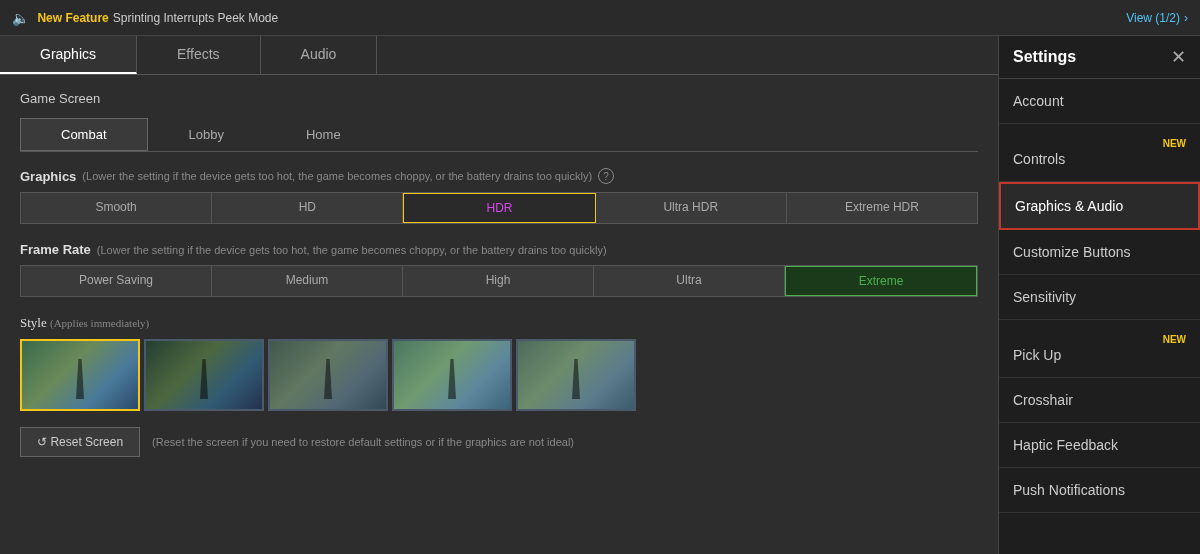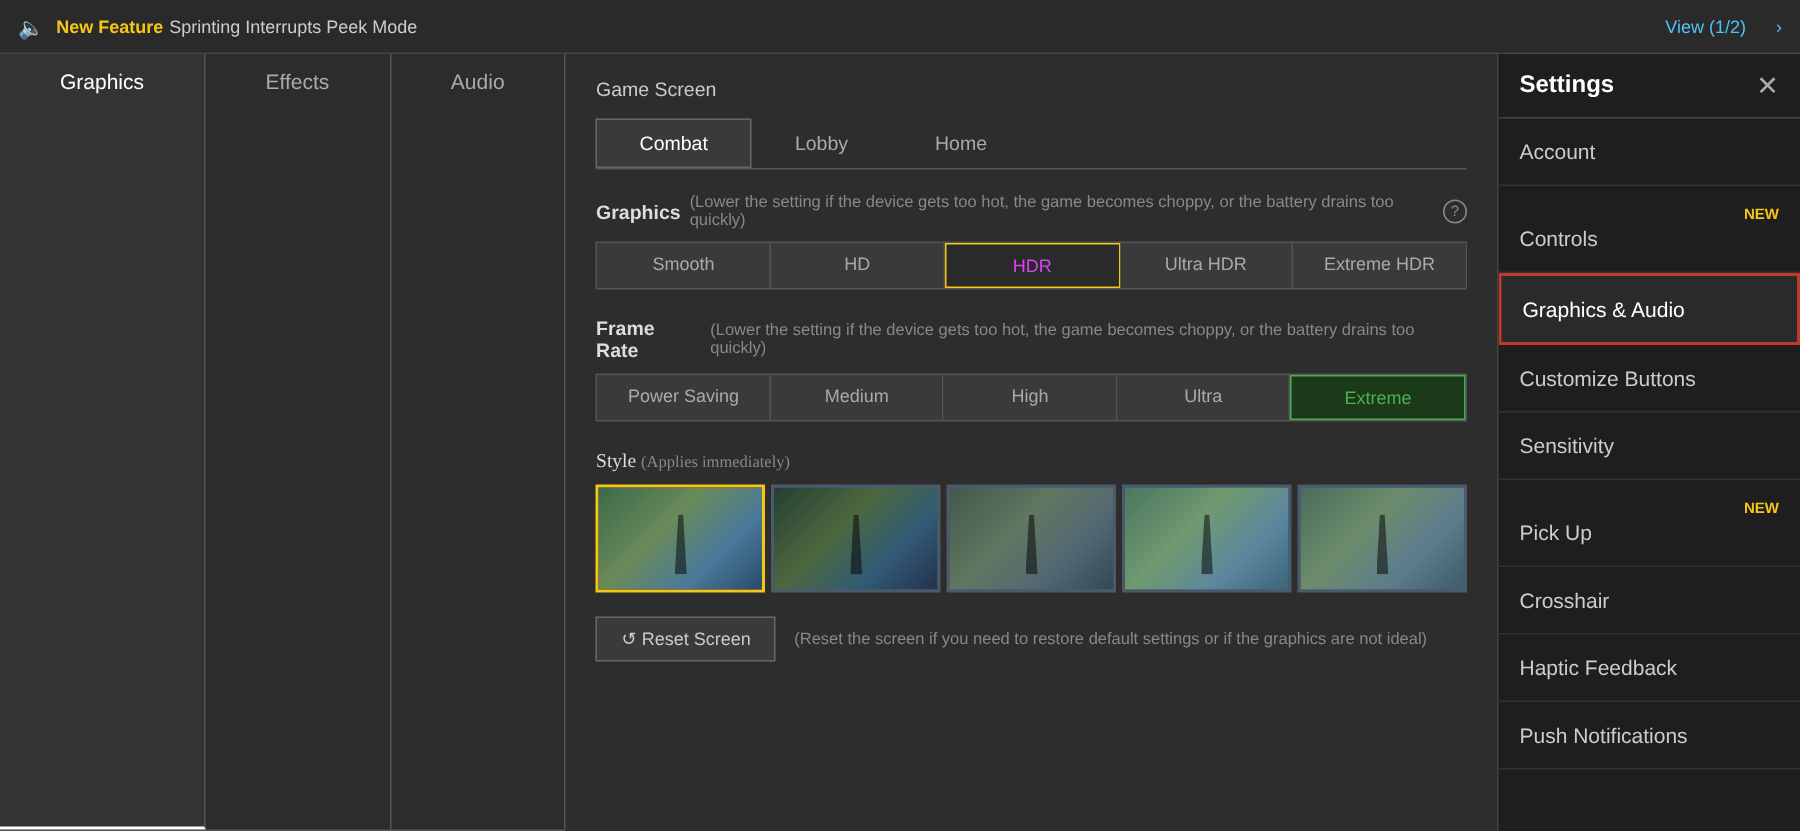--- a/index.html
+++ b/index.html
@@ -39,35 +39,35 @@
       color: #ccc;
       font-size: 12px;
     }
     .top-bar .view-btn {
       margin-left: auto;
       color: #4fc3f7;
       font-size: 12px;
       cursor: pointer;
       display: flex;
       align-items: center;
-      gap: 20px;
+      gap: 4px;
     }
 
     
     .main-layout {
       display: flex;
       flex: 1;
       overflow: hidden;
     }
 
     
     .left-panel {
       flex: 1;
       display: flex;
-      flex-direction: row;
+      flex-direction: column;
       background: #222;
       overflow: hidden;
     }
 
     
     .tabs-bar {
       display: flex;
       background: #2c2c2c;
       border-bottom: 1px solid #555;
       flex-shrink: 0;
@@ -100,21 +100,21 @@
       margin-bottom: 12px;
     }
 
     
     .sub-tabs {
       display: flex;
       border-bottom: 1px solid #555;
       margin-bottom: 16px;
     }
     .sub-tab {
-      padding: 8px 28px;
+      padding: 8px 40px;
       font-size: 13px;
       color: #aaa;
       cursor: pointer;
       border: 1px solid transparent;
     }
     .sub-tab.active {
       background: #3a3a3a;
       color: #fff;
       border: 1px solid #666;
     }

